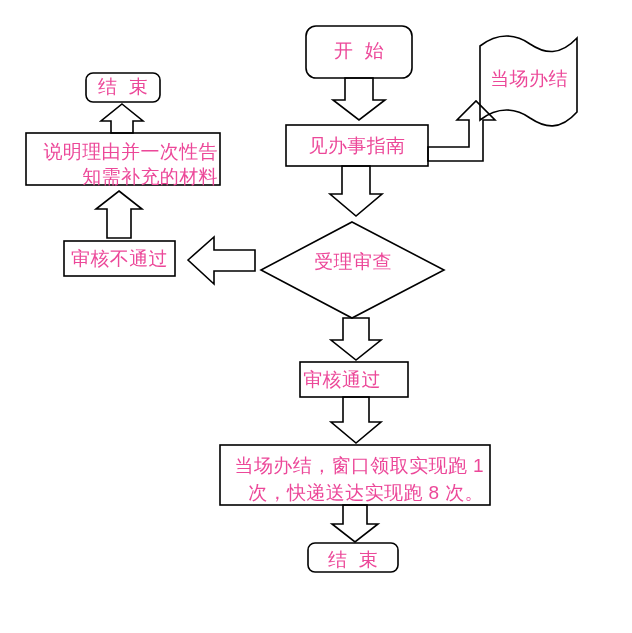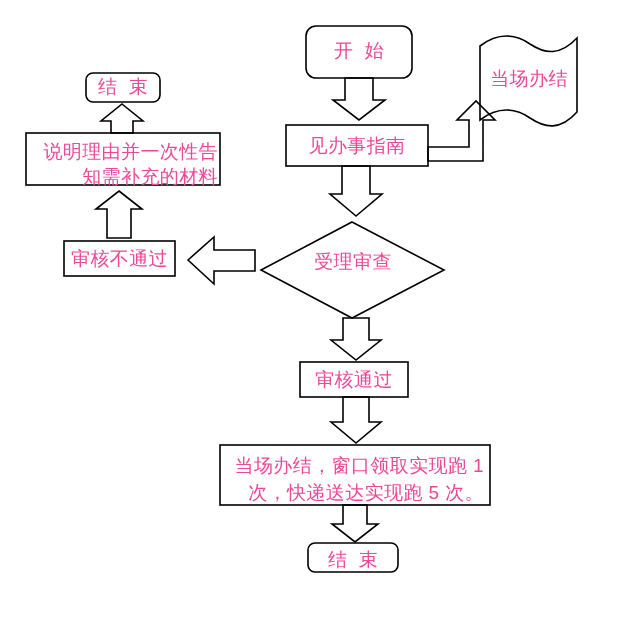--- a/index.html
+++ b/index.html
@@ -40,21 +40,21 @@
     text-align: right;
     white-space: normal;
   }
   .lbl-start-top      { left: 306px; top: 38px;  width: 106px; }
   .lbl-submit         { left: 286px; top: 133px; width: 142px; }
   .lbl-review         { left: 300px; top: 249px; width: 106px; }
   .lbl-doc            { left: 480px; top: 66px;  width: 98px;  }
   .lbl-end-topleft    { left: 86px;  top: 74px;  width: 74px;  }
   .lbl-reject-reason  { left: 34px;  top: 139px; width: 184px; line-height: 25px; }
   .lbl-not-pass       { left: 64px;  top: 246px; width: 111px; }
-  .lbl-pass           { left: 300px; top: 367px; width: 108px; }
+  .lbl-pass           { left: 288px; top: 367px; width: 108px; }
   .lbl-result         { left: 228px; top: 452px; width: 256px; line-height: 27px; }
   .lbl-end-bottom     { left: 308px; top: 547px; width: 90px;  }
 </style>
 </head>
 <body>
 
 <div id="canvas">
 
   <svg class="shape-svg" viewBox="0 0 632 633" xmlns="http://www.w3.org/2000/svg">
     <g fill="none" stroke="#000000" stroke-width="1.6" stroke-linejoin="miter">
@@ -115,17 +115,17 @@
   <div class="node-label lbl-review">受理审查</div>
 
   <div class="node-label lbl-not-pass">审核不通过</div>
 
   <div class="node-label left-align lbl-reject-reason">说明理由并一次性告知需补充的材料</div>
 
   <div class="node-label lbl-end-topleft">结  束</div>
 
   <div class="node-label lbl-pass">审核通过</div>
 
-  <div class="node-label left-align lbl-result">当场办结，窗口领取实现跑 1 次，快递送达实现跑 5 次。</div>
+  <div class="node-label left-align lbl-result">当场办结，窗口领取实现跑 1 次，快递送达实现跑 8 次。</div>
 
   <div class="node-label lbl-end-bottom">结  束</div>
 
 </div>
 
 </body></html>

